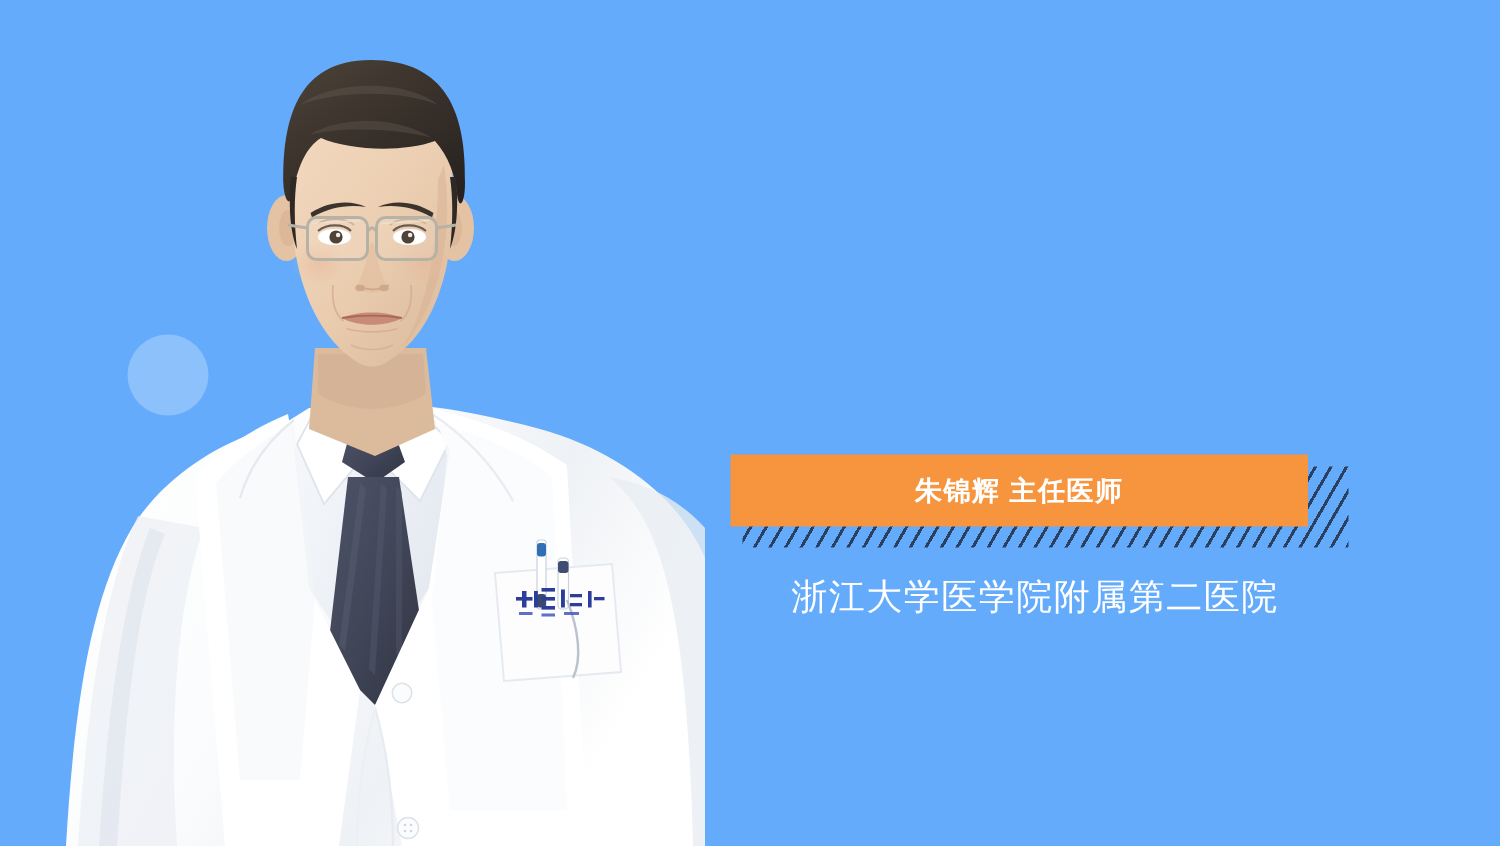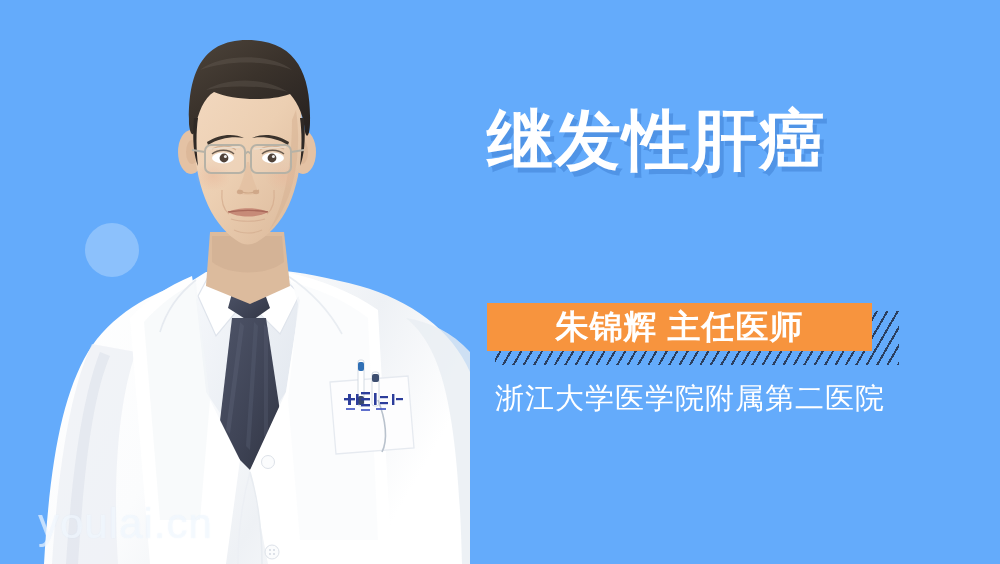--- a/index.html
+++ b/index.html
@@ -87,37 +87,37 @@
     left: 0px;
     top: 0px;
     width: 385px;
     height: 48px;
     background: #f7943e;
     display: flex;
     align-items: center;
     justify-content: center;
   }
   .name-bar-text {
-    font-size: 33px;
+    font-size: 18px;
     font-weight: bold;
     color: #ffffff;
     letter-spacing: 1px;
     white-space: nowrap;
   }
 
   
   .hospital {
     position: absolute;
     left: 460px;
     top: 380px;
     width: 460px;
     text-align: center;
   }
   .hospital-line {
-    font-size: 29px;
+    font-size: 24px;
     line-height: 37px;
     color: #ffffff;
     font-weight: normal;
     letter-spacing: 1px;
     white-space: nowrap;
   }
 
   
   .watermark {
     position: absolute;
@@ -332,29 +332,27 @@
         <path d="M 234 230 C 242 234 254 234 262 230" fill="none" stroke="#d3ad8e" stroke-width="1.1" opacity="0.7"></path>
 
         <path d="M 222 190 C 221 202 224 210 229 214" fill="none" stroke="#d5ad8e" stroke-width="1.2" opacity="0.8"></path>
         <path d="M 274 190 C 275 202 272 210 267 214" fill="none" stroke="#d5ad8e" stroke-width="1.2" opacity="0.8"></path>
 
       </g>
     </svg>
   </div>
 
   <div class="title-block">
-    <div class="title-line">继发性肝癌</div>
   </div>
 
   <div class="name-wrap">
     <div class="hatch"></div>
     <div class="name-bar">
       <span class="name-bar-text">朱锦辉  主任医师</span>
     </div>
   </div>
 
   <div class="hospital">
     <div class="hospital-line">浙江大学医学院附属第二医院</div>
   </div>
 
-  <div class="watermark">youlai.cn</div>
 
 </div>
 
 </body></html>

